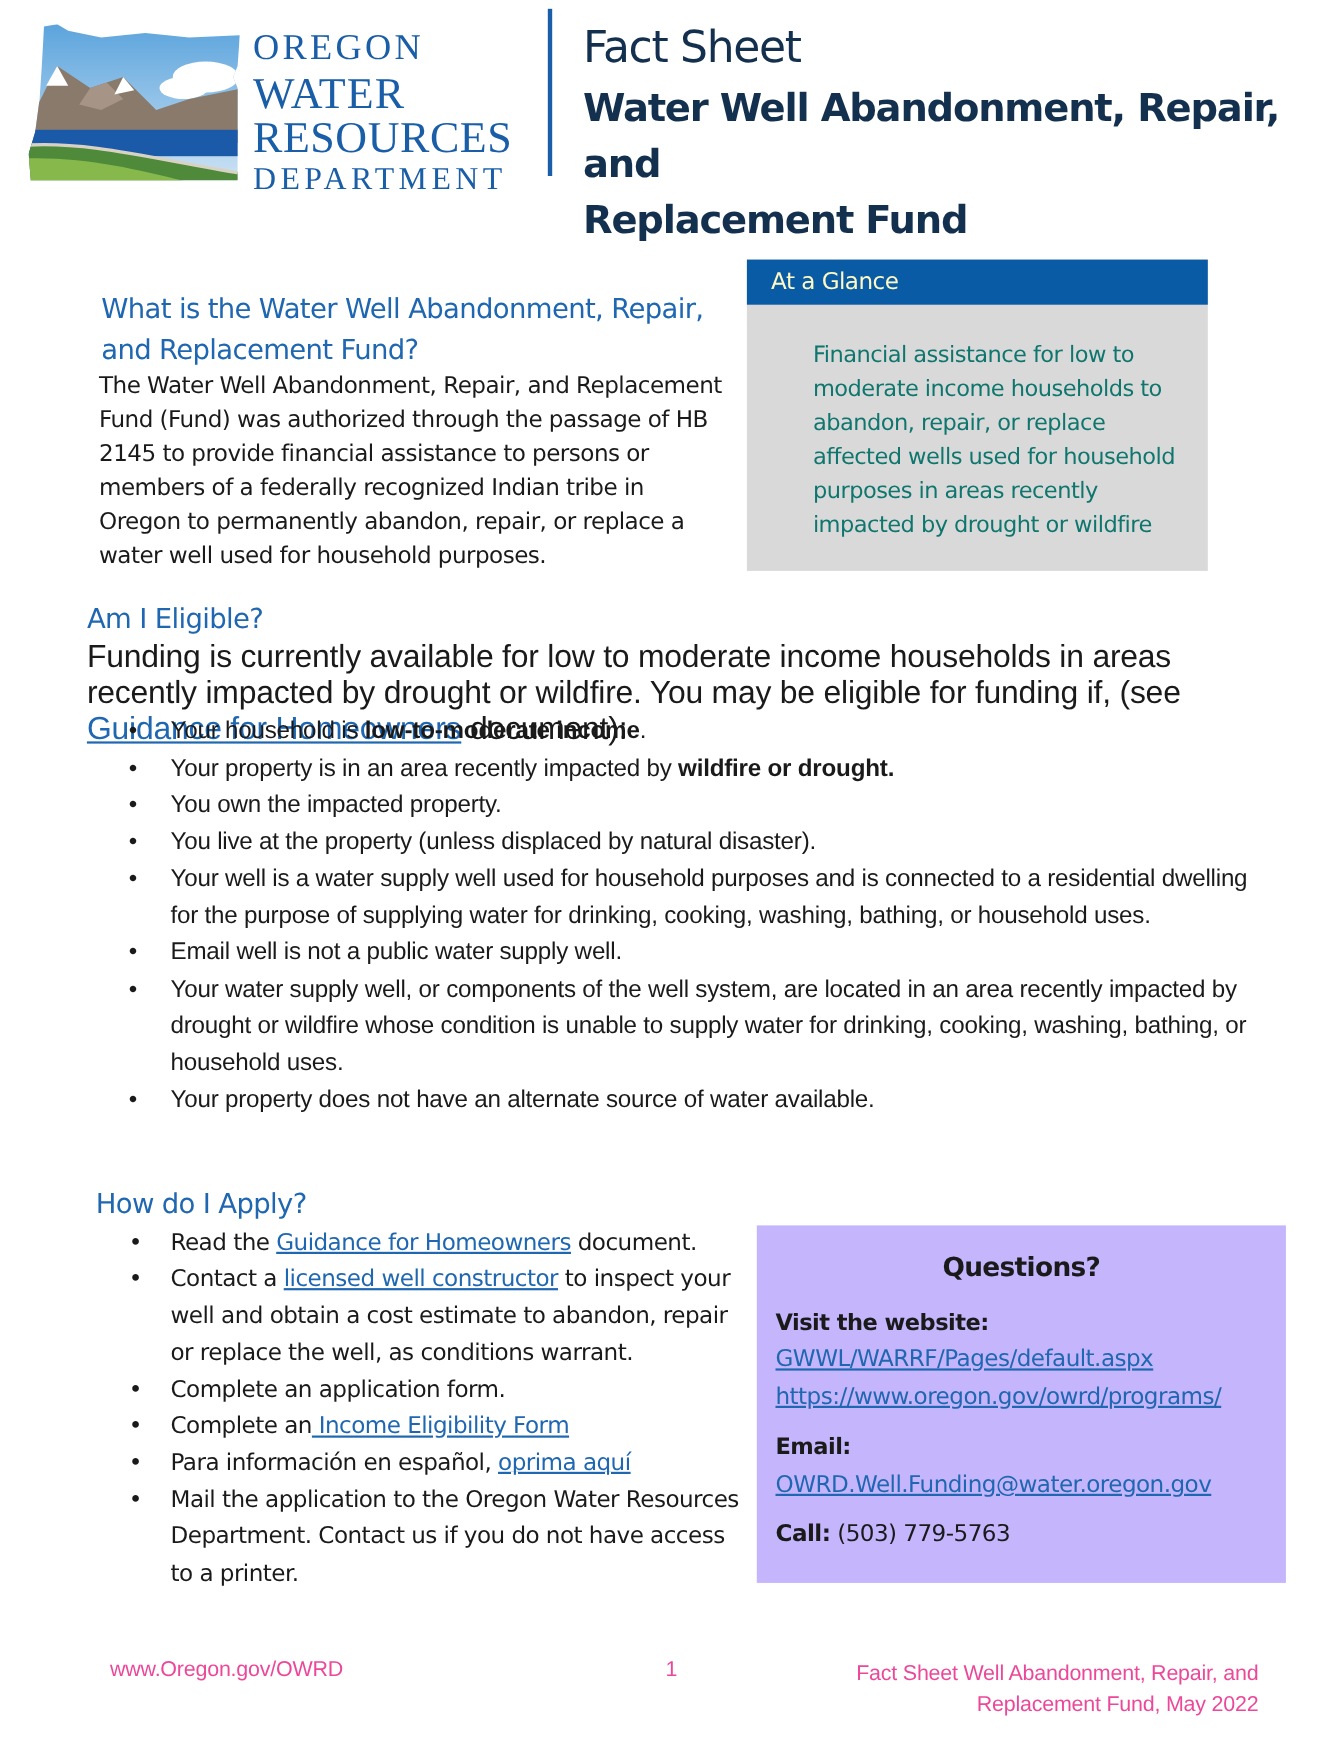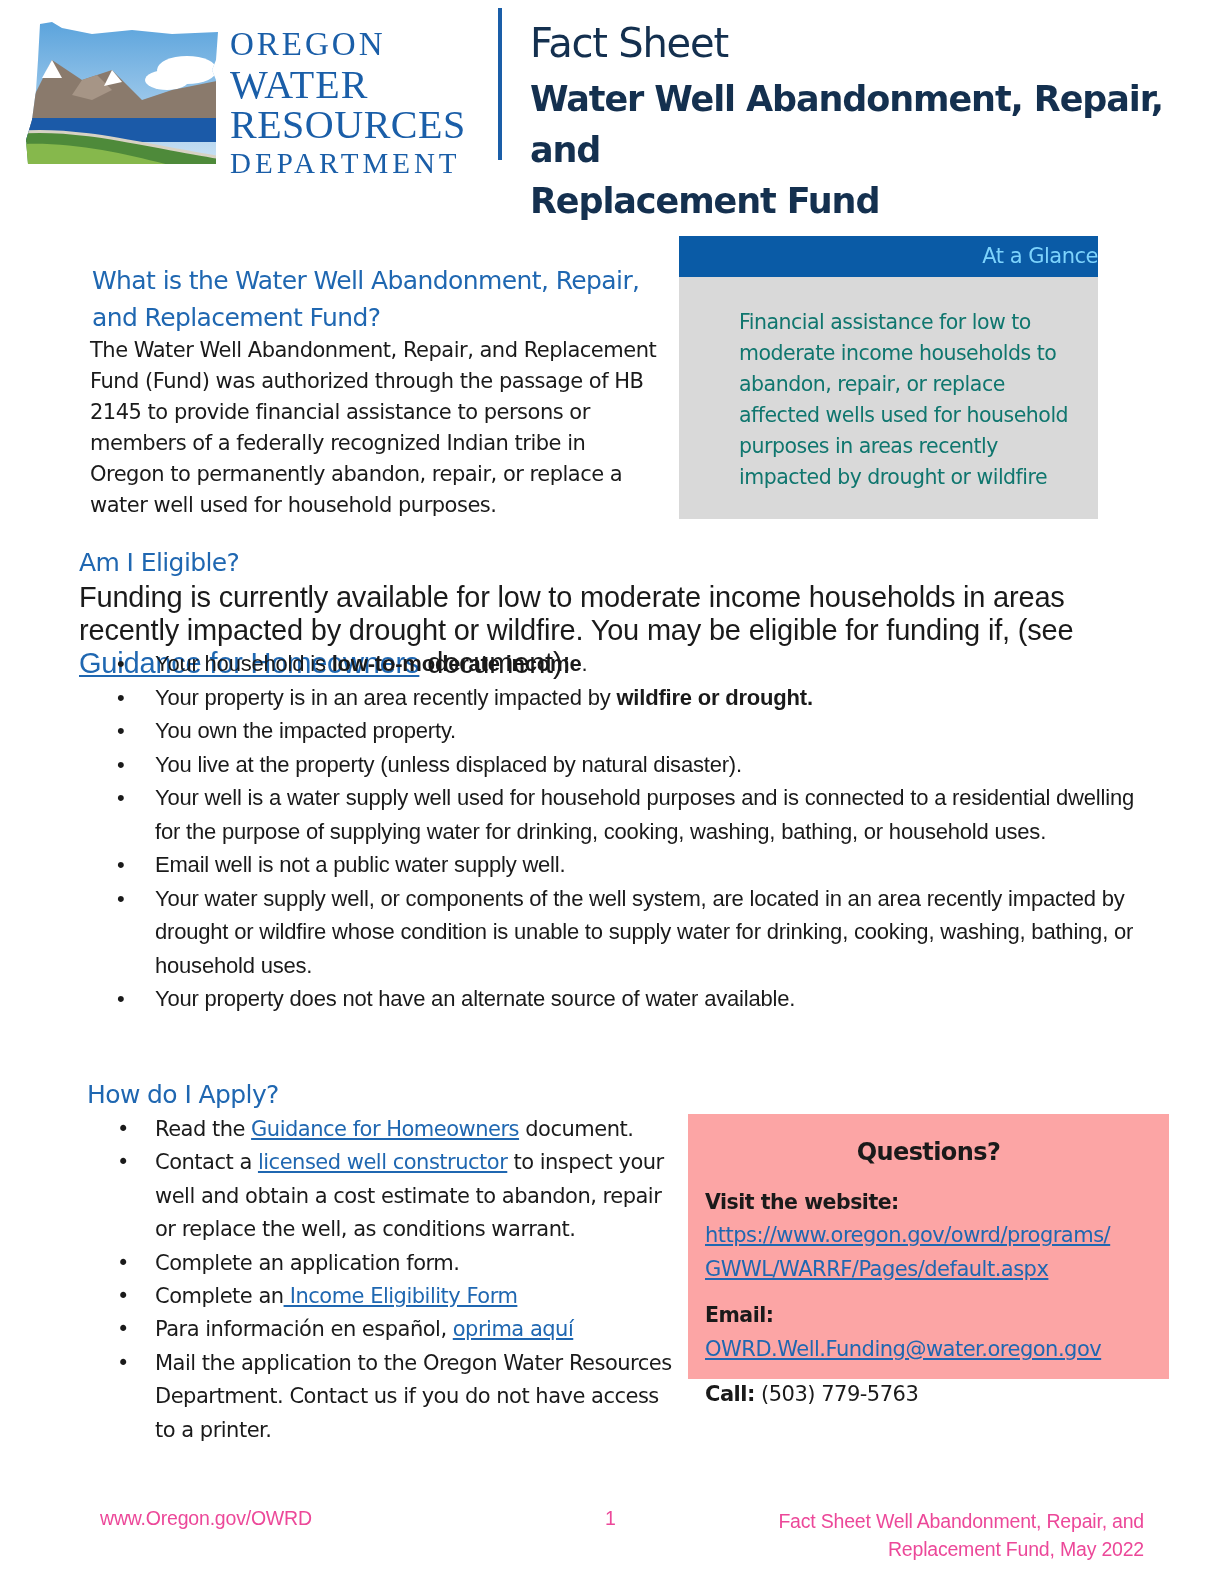--- a/index.html
+++ b/index.html
@@ -21,38 +21,38 @@
   
   .h2 { color: #1f67b1; font-size: 25px; font-family: "DejaVu Sans", sans-serif; letter-spacing: -0.6px; }
   .body { font-size: 21px; line-height: 31px; font-family: "DejaVu Sans", sans-serif; letter-spacing: -0.5px; color: #1a1a1a; }
   a.link { color: #1f67b1; text-decoration: underline; }
 
   #what-heading { left: 92px; top: 262px; width: 570px; line-height: 37px; }
   #what-body { left: 90px; top: 335px; width: 575px; }
 
   
   #glance { left: 679px; top: 236px; width: 419px; height: 283px; background: #d9d9d9; }
-  #glance-head { height: 41px; background: #0a5ba6; color: #7dd3fc; text-align: right; font-size: 21px; line-height: 41px; font-family: "DejaVu Sans", sans-serif; letter-spacing: -0.5px; }
+  #glance-head { height: 41px; background: #0a5ba6; color: #fef9c3; text-align: left; font-size: 21px; line-height: 41px; font-family: "DejaVu Sans", sans-serif; letter-spacing: -0.5px; padding-left: 22px; }
   #glance-body { padding: 30px 12px 0 12px; color: #0f766e; font-size: 20.5px; line-height: 31px; font-family: "DejaVu Sans", sans-serif; letter-spacing: -0.5px; margin-left: 48px; }
 
   
   #elig-heading { left: 79px; top: 548px; }
   #elig-intro { left: 79px; top: 581px; width: 1070px; font-family: Liberation Sans, sans-serif; font-size: 29px; line-height: 33px; letter-spacing: -0.2px; }
   ul.bul { list-style: none; margin: 0; padding: 0; }
   ul.bul li { position: relative; padding-left: 76px; }
   ul.bul li .dot { position: absolute; left: 38px; top: 0; }
   #elig-list { left: 79px; top: 647px; width: 1070px; font-family: "Liberation Sans", sans-serif; font-size: 22px; line-height: 33.5px; letter-spacing: -0.2px; }
 
   
   #apply-heading { left: 87px; top: 1080px; }
   #apply-list { left: 79px; top: 1113px; width: 600px; }
   #apply-list li { padding-left: 76px; }
 
   
-  #questions { left: 688px; top: 1114px; width: 481px; height: 265px; background: #fca5a5; }
+  #questions { left: 688px; top: 1114px; width: 481px; height: 325px; background: #c4b5fd; }
   #q-title { position: absolute; left: 0; width: 100%; top: 24px; text-align: center; font-weight: bold; font-size: 24px; font-family: "DejaVu Sans", sans-serif; letter-spacing: -0.6px; }
   .q-label { position: absolute; left: 17px; font-weight: bold; font-size: 20.5px; font-family: "DejaVu Sans", sans-serif; letter-spacing: -0.5px; }
   .q-val { position: absolute; left: 17px; font-size: 21px; font-family: "DejaVu Sans", sans-serif; letter-spacing: -0.5px; line-height: 34px; }
 
   
   .foot { font-size: 19.5px; font-family: "Liberation Sans", sans-serif; letter-spacing: -0.2px; color: #ec4899; }
   #foot-left { left: 100px; top: 1507px; }
   #foot-page { left: 605px; top: 1507px; }
   #foot-right { right: 64px; top: 1507px; text-align: right; line-height: 28px; }
 </style>
@@ -128,22 +128,22 @@
   <li><span class="dot">•</span><span>Complete an application form.</span></li>
   <li><span class="dot">•</span><span>Complete an</span><a class="link" href="#"> Income Eligibility Form</a></li>
   <li><span class="dot">•</span><span>Para información en español, </span><a class="link" href="#">oprima aquí</a></li>
   <li><span class="dot">•</span><span>Mail the application to the Oregon Water Resources Department. Contact us if you do not have access to a printer.</span></li>
 </ul>
 
 <div id="questions" class="abs">
   <div id="q-title">Questions?</div>
   <div class="q-label" style="top:76px;">Visit the website:</div>
   <a class="q-val link" href="#" style="top:104px; line-height:34px;">
+    <div>GWWL/WARRF/Pages/default.aspx</div>
     <div>https://www.oregon.gov/owrd/programs/</div>
-    <div>GWWL/WARRF/Pages/default.aspx</div>
   </a>
   <div class="q-label" style="top:189px;">Email:</div>
   <a class="q-val link" href="#" style="top:218px;">OWRD.Well.Funding@water.oregon.gov</a>
   <div class="q-val" style="top:263px;">
     <b>Call:</b><span> (503) 779-5763</span>
   </div>
 </div>
 
 <div id="foot-left" class="abs foot">www.Oregon.gov/OWRD</div>
 <div id="foot-page" class="abs foot">1</div>

